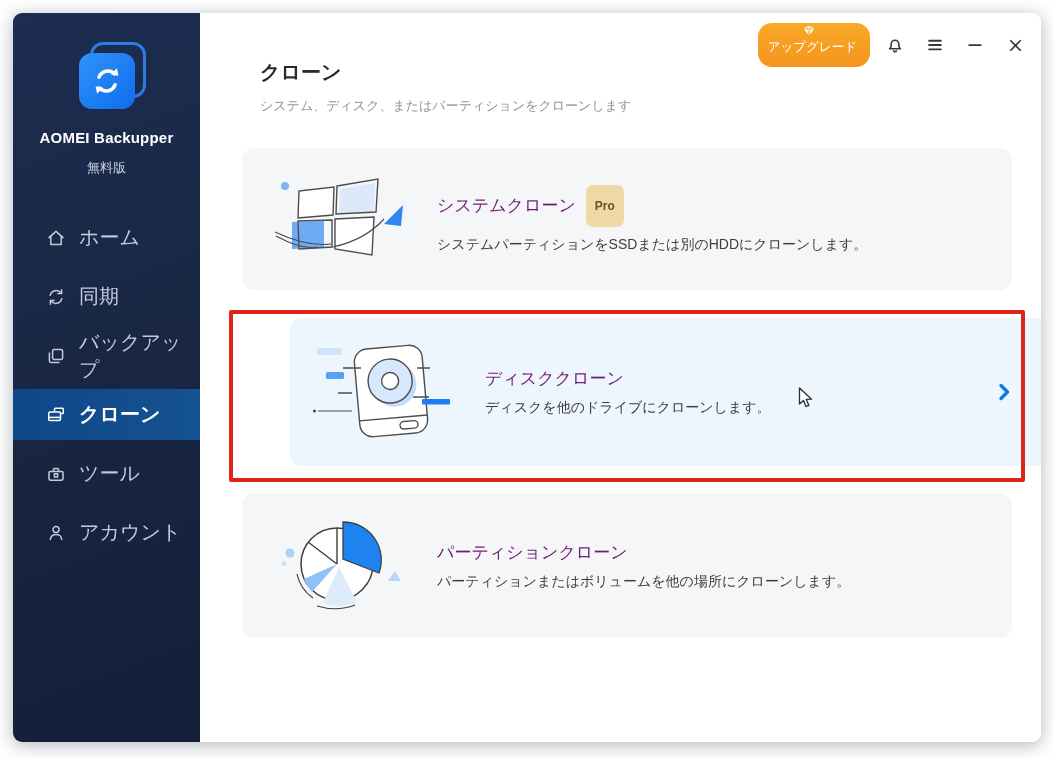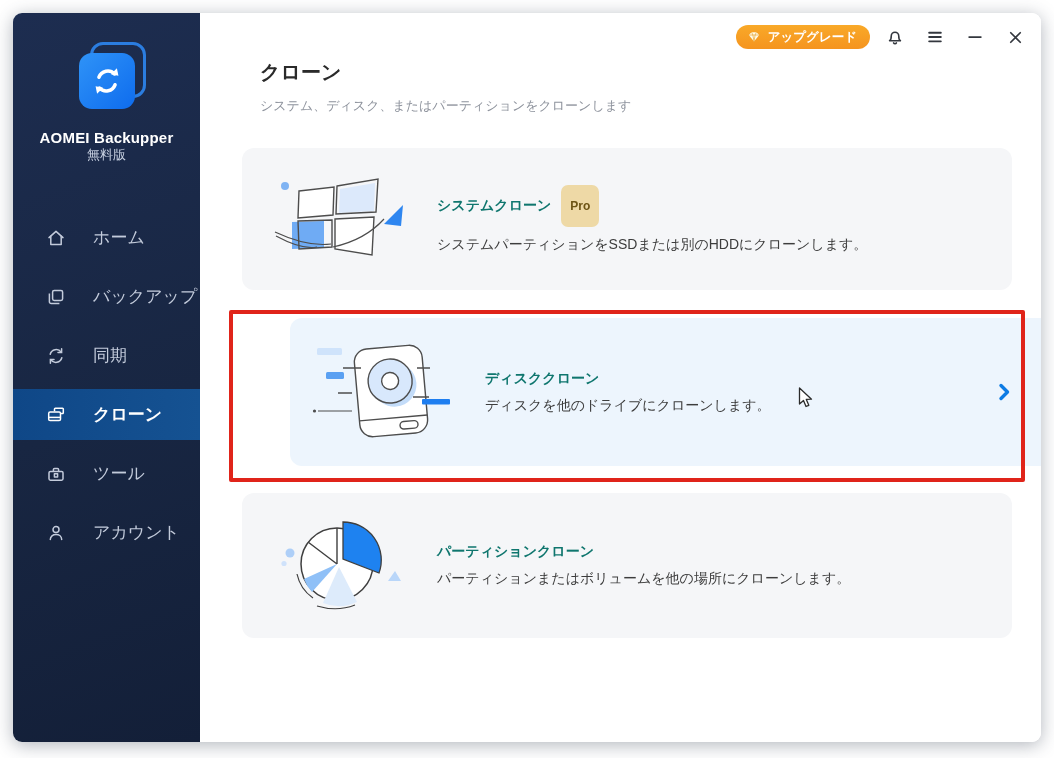--- a/index.html
+++ b/index.html
@@ -8,45 +8,45 @@
           box-shadow:0 3px 18px rgba(50,60,80,.38);display:flex;overflow:hidden;background:#fff;}
 
   
   .sidebar{position:relative;width:175px;flex:0 0 175px;background:linear-gradient(160deg,#1d2d50 0%,#182642 55%,#131f38 100%);padding-left:12px;}
   .logo-wrap{position:absolute;left:0;top:40px;width:100%;text-align:center;}
   .logo{position:relative;display:inline-block;width:56px;height:56px;}
   .logo .ghost{position:absolute;right:-11px;top:-11px;width:50px;height:50px;border:3px solid #2b7de0;border-radius:13px;}
   .logo .tile{position:absolute;left:0;top:0;width:56px;height:56px;border-radius:13px;
               background:linear-gradient(135deg,#2f93f7,#0e6cee);display:flex;align-items:center;justify-content:center;}
   .app-name{margin-top:16px;color:#ffffff;font-size:15px;font-weight:bold;letter-spacing:.2px;}
-  .edition{color:#c9d2e2;font-size:13px;}
+  .edition{margin-top:13px;color:#c9d2e2;font-size:13px;}
   .menu{position:absolute;left:0;top:199px;width:100%;}
   .menu-item{display:flex;align-items:center;height:51px;margin-bottom:8px;padding-left:33px;cursor:pointer;color:#c3cbdb;}
   .menu-item .mi{width:20px;height:20px;flex:0 0 20px;color:#c3cbdb;}
-  .menu-item .ml{margin-left:27px;font-size:17px;}
+  .menu-item .ml{margin-left:13px;font-size:20px;}
   .menu-item.selected{background:linear-gradient(90deg,#0f4787,#155292);color:#fff;}
   .menu-item.selected .mi{color:#fff;}
   .menu-item.selected .ml{font-weight:bold;}
 
   
   .main{position:relative;flex:1;background:#fff;}
   .titlebar{position:absolute;top:10px;right:11px;display:flex;align-items:center;}
-  .upgrade-btn{display:flex;align-items:center;height:24px;padding:0 13px 0 10px;border-radius:14px;
-               background:linear-gradient(180deg,#f9a928,#f5941f);color:#fff;font-size:12.5px;font-weight:bold;cursor:pointer;}
+  .upgrade-btn{display:flex;align-items:center;height:44px;padding:0 13px 0 10px;border-radius:14px;
+               background:linear-gradient(180deg,#f9a928,#f5941f);color:#fff;font-size:12.5px;font-weight:normal;cursor:pointer;flex-direction:column;}
   .upgrade-btn .gem{margin-right:6px;display:flex;}
   .tb-btn{width:30px;height:28px;margin-left:10px;display:flex;align-items:center;justify-content:center;color:#33373e;cursor:pointer;}
   .page-header{position:absolute;left:60px;top:46px;}
   .page-title{font-size:20px;font-weight:bold;color:#2a2a2a;}
   .page-subtitle{margin-top:11px;font-size:13px;color:#8e939d;}
 
   .card{position:absolute;left:42px;width:770px;border-radius:12px;background:#f5f6f8;display:flex;align-items:center;cursor:pointer;}
   .card .illus{flex:0 0 180px;margin-left:15px;}
   .card .ctext{flex:1;}
   .card-title-row{display:flex;align-items:center;}
-  .card-title{font-size:14px;font-weight:bold;color:#0f766e;}
+  .card-title{font-size:17px;font-weight:normal;color:#701a75;}
   .pro-badge{margin-left:10px;background:#eed9a6;color:#6d5415;font-size:12px;font-weight:bold;
              padding:14px 9px;border-radius:7px;}
   .card-desc{margin-top:9px;font-size:14px;color:#3d3d3d;}
   #card-system{top:135px;height:142px;}
   #card-disk{top:305px;height:148px;background:#edf5fd;margin-left:48px;}
   #card-partition{top:480px;height:145px;}
   .chevron{position:absolute;right:48px;top:50%;transform:translateY(-50%);display:flex;}
   .red-box{position:absolute;left:29px;top:297px;width:788px;height:164px;border:4px solid #e0241a;
            border-radius:2px;z-index:6;pointer-events:none;}
   .cursor{position:absolute;left:598px;top:374px;z-index:8;pointer-events:none;}
@@ -82,37 +82,37 @@
         <span class="mi">
           <svg viewBox="0 0 20 20" width="20" height="20" fill="none" stroke="currentColor" stroke-width="1.5" stroke-linecap="round" stroke-linejoin="round">
             <path d="M3 9.6 L10 3.4 L17 9.6"></path>
                 <path d="M4.8 8.3 V16.4 H15.2 V8.3"></path>
           </svg>
             </span>
         <span class="ml">ホーム</span>
       </div>
       <div class="menu-item">
         <span class="mi">
-          <svg viewBox="0 0 20 20" width="20" height="20" fill="none" stroke="currentColor" stroke-width="1.5" stroke-linejoin="round">
-            <rect x="6.6" y="3.4" width="10" height="10" rx="1.6"></rect>
-            <path d="M13.4 16.6 H5.2 a1.8 1.8 0 0 1 -1.8 -1.8 V6.6"></path>
-          </svg>
-            </span>
-        <span class="ml">バックアップ</span>
-      </div>
-      <div class="menu-item">
-        <span class="mi">
           <svg viewBox="0 0 20 20" width="20" height="20" fill="none" stroke="currentColor" stroke-width="1.5" stroke-linecap="round">
             <path d="M4.2 8.2 A 6.2 6.2 0 0 1 15.2 6.2"></path>
             <path d="M15.8 11.8 A 6.2 6.2 0 0 1 4.8 13.8"></path>
             <path d="M15.6 2.8 v3.6 h-3.6"></path>
             <path d="M4.4 17.2 v-3.6 h3.6"></path>
           </svg>
             </span>
         <span class="ml">同期</span>
+      </div>
+      <div class="menu-item">
+        <span class="mi">
+          <svg viewBox="0 0 20 20" width="20" height="20" fill="none" stroke="currentColor" stroke-width="1.5" stroke-linejoin="round">
+            <rect x="6.6" y="3.4" width="10" height="10" rx="1.6"></rect>
+            <path d="M13.4 16.6 H5.2 a1.8 1.8 0 0 1 -1.8 -1.8 V6.6"></path>
+          </svg>
+            </span>
+        <span class="ml">バックアップ</span>
       </div>
       <div class="menu-item selected">
         <span class="mi">
           <svg viewBox="0 0 20 20" width="20" height="20" fill="none" stroke="currentColor" stroke-width="1.5" stroke-linejoin="round">
             <path d="M14.5 8.6 h2 a0.8 0.8 0 0 0 0.8-0.8 V4 a0.8 0.8 0 0 0 -0.8-0.8 H9.3 a0.8 0.8 0 0 0 -0.8 0.8 v2.3"></path>
             <rect x="2.7" y="7" width="11.8" height="8.6" rx="1.4"></rect>
             <path d="M2.7 12.4 h11.8"></path>
           </svg>
             </span>
         <span class="ml">クローン</span>

